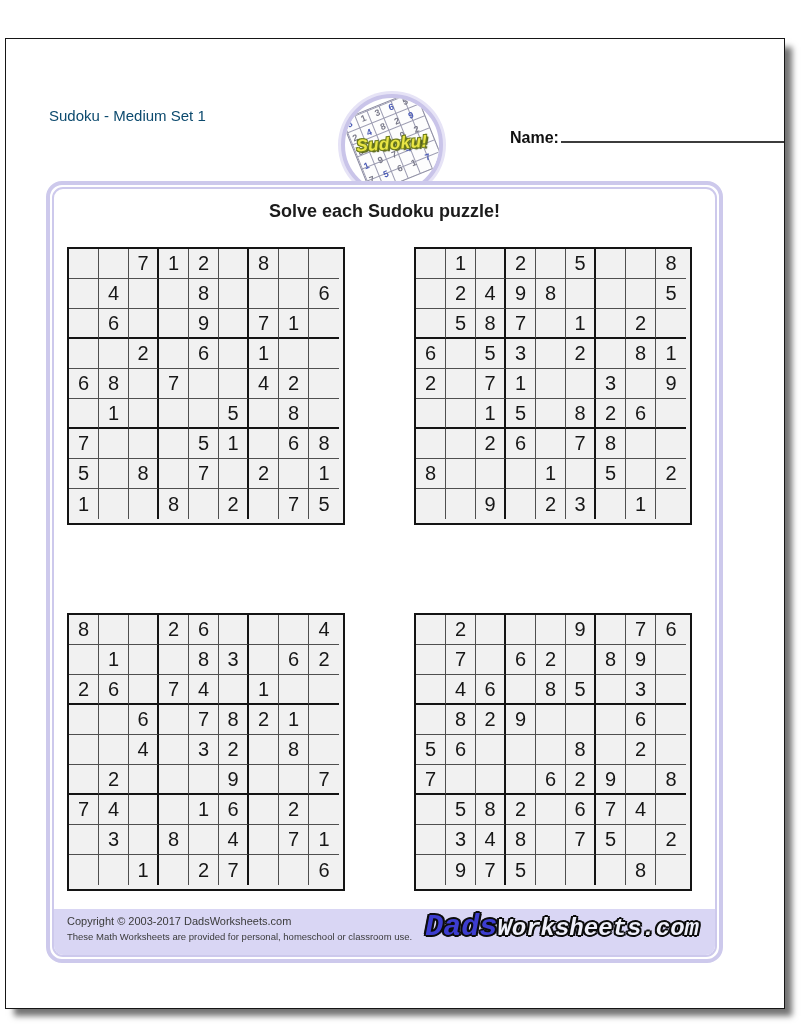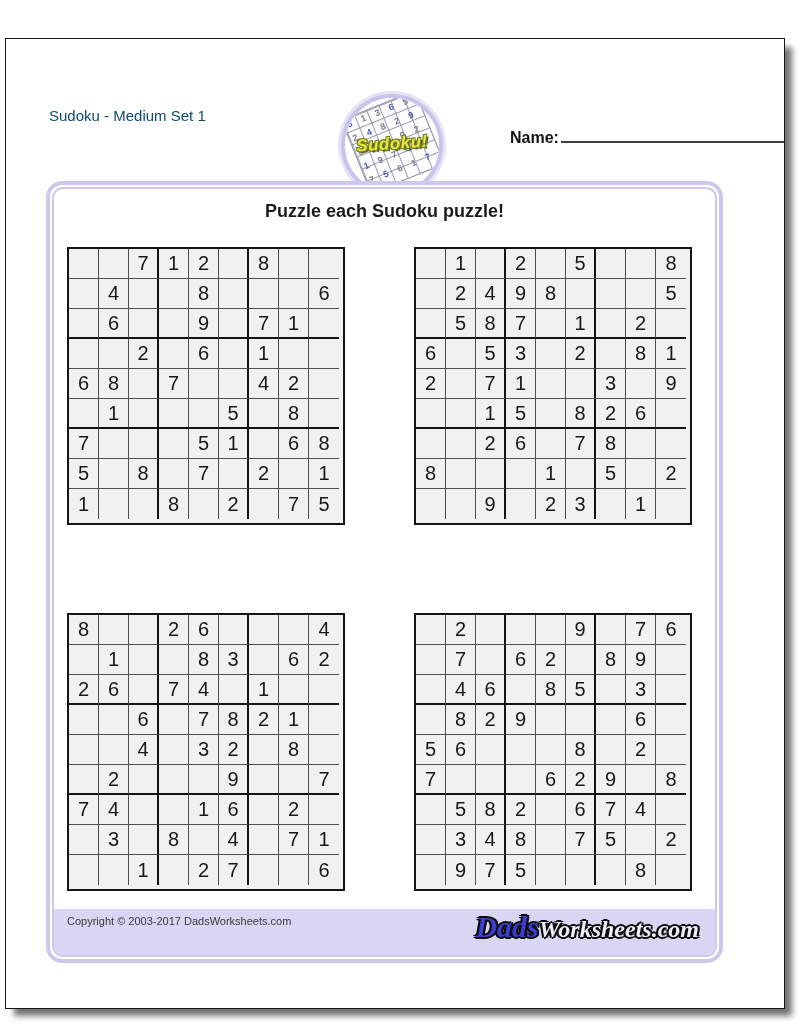--- a/index.html
+++ b/index.html
@@ -41,21 +41,21 @@
   .cell.lc{border-right:none;}
   .cell.lr{border-bottom:none;}
   #grid-tl{left:61px;top:208px;} #grid-tr{left:408px;top:208px;}
   #grid-bl{left:61px;top:574px;} #grid-br{left:408px;top:574px;}
   
   .footer-bar{position:absolute;left:0;right:0;bottom:0;height:46px;background:#d9d6f4;}
   .footer-text{position:absolute;left:13px;top:6px;color:#3a3a3a;}
   .footer-copyright{font-size:11px;}
   .footer-usage{font-size:9.5px;margin-top:4px;}
   
-  .brand{position:absolute;right:16px;top:1px;font-family:Liberation Serif, serif;
+  .brand{position:absolute;right:16px;top:1px;font-family:Liberation Mono, monospace;
     font-style:italic;font-weight:bold;white-space:nowrap;}
   .brand-dads{font-size:30px;color:#3d3dd0;
     text-shadow:-2px -1px 0 #0c0c0c,2px -1px 0 #0c0c0c,-2px 1px 0 #0c0c0c,2px 1px 0 #0c0c0c,0 -2px 0 #0c0c0c,0 2px 0 #0c0c0c;}
   .brand-rest{font-size:24px;color:#efeffa;
     text-shadow:-2px -1px 0 #0c0c0c,2px -1px 0 #0c0c0c,-2px 1px 0 #0c0c0c,2px 1px 0 #0c0c0c,0 -2px 0 #0c0c0c,0 2px 0 #0c0c0c;}
 </style>
 </head>
 <body>
 
 <div class="page">
@@ -94,24 +94,25 @@
       </div>
     <div class="logo-word">Sudoku!</div>
   </div>
 
   <div class="name-row">
     <span class="name-label">Name:</span><span class="name-line"></span>
   </div>
 
   <div class="puzzle-box">
     <div class="box-inner">
-      <div class="box-title">Puzzle each Sudoku puzzle!</div>
+      <div class="box-title">Solve each Sudoku puzzle!</div>
       <div class="footer-bar">
         <div class="footer-text">
           <div class="footer-copyright">Copyright © 2003-2017 DadsWorksheets.com</div>
+          <div class="footer-usage">These Math Worksheets are provided for personal, homeschool or classroom use.</div>
         </div>
         <div class="brand">
           <span class="brand-dads">Dads</span><span class="brand-rest">Worksheets.com</span>
         </div>
       </div>
     </div>
   </div>
 
   <div class="sudoku" id="grid-tl">
       <div class="cell"></div>

